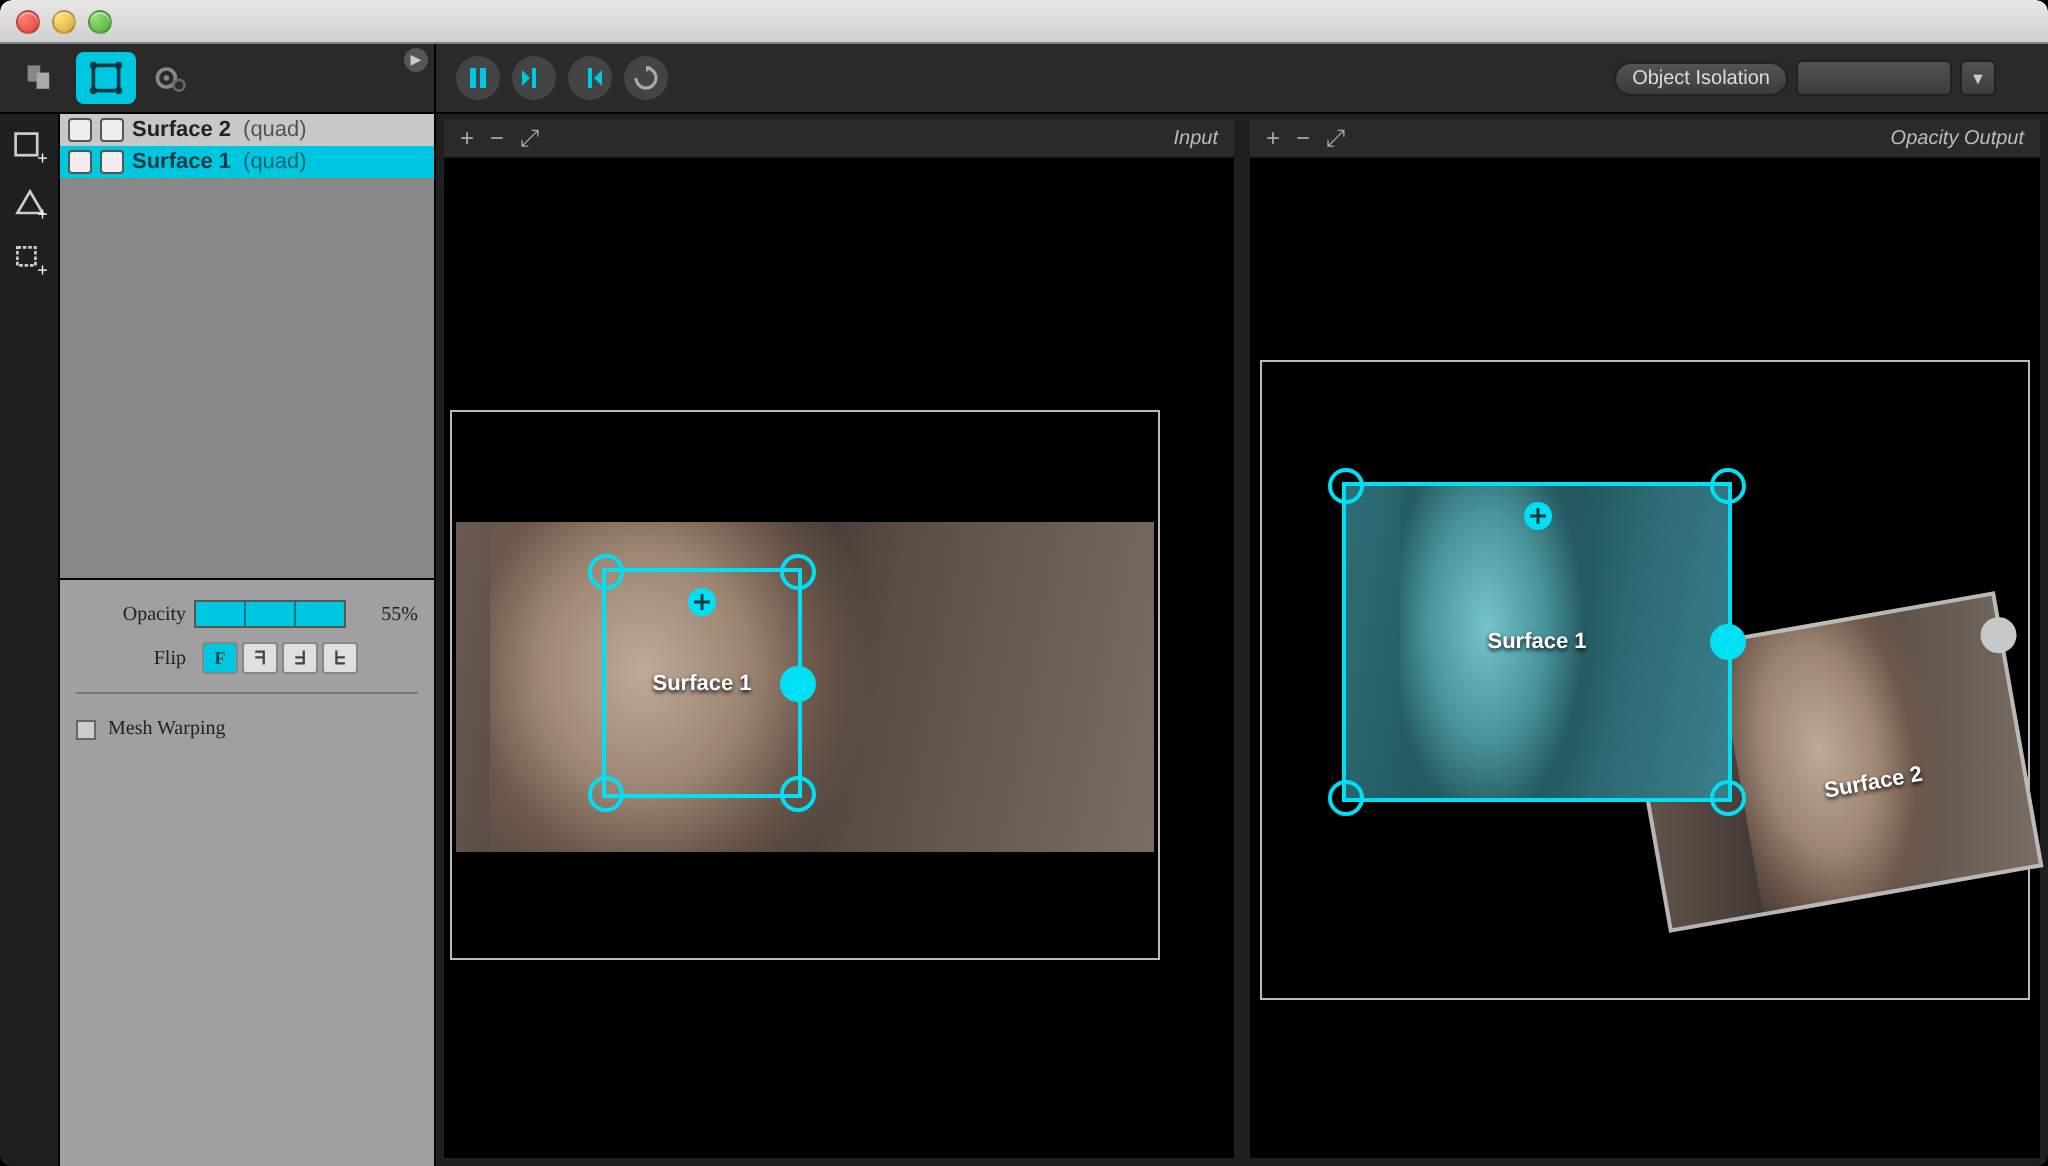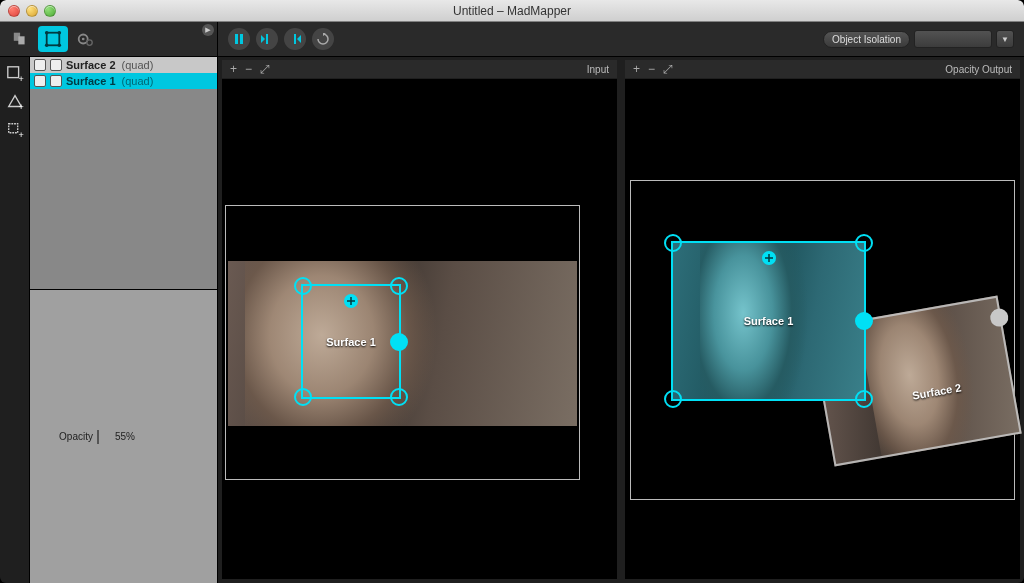--- a/index.html
+++ b/index.html
@@ -92,24 +92,24 @@
     display:flex; gap:8px; pointer-events:none;
   }
   .paneheader {
     flex:1; height:18px; background:#2a2a2a;
     display:flex; align-items:center; padding:0 8px;
     font-size:10px; color:#bbb;
     pointer-events:auto;
   }
   .paneheader .phicons { display:flex; gap:8px; }
   .paneheader .phicons span { cursor:pointer; color:#aaa; font-size:12px; line-height:1; }
-  .paneheader .phlabel { margin-left:auto; }
+  .paneheader .phlabel { margin-left:auto;font-style:italic; }
 
   .toolbar-right {
-    margin-left:auto; display:flex; align-items:center; gap:4px; padding-right:10px;
+    margin-left:auto; display:flex; align-items:center; gap:4px; padding-right:26px;
   }
   .obj-iso {
     background: linear-gradient(#545454, #3a3a3a);
     border: 1px solid #222; border-radius: 10px;
     color:#ddd; font-size:10px; padding:2px 8px;
     cursor:pointer;
   }
   .dropdown-empty {
     width:78px; height:18px;
     background: linear-gradient(#525252, #3c3c3c);
@@ -163,22 +163,22 @@
   .surfacerow.selected { background:#00c7e0; color:#003b44; }
   .chkbox {
     width:12px; height:12px; border:1px solid #555; background:#eee; border-radius:2px;
   }
   .surfacerow .sname { font-weight:bold; }
   .surfacerow .stype { margin-left:2px; opacity:.7; font-weight:normal; }
 
   
   .props {
     flex:1; background:#a0a0a0; padding:8px;
-    display:flex; flex-direction:row; gap:4px;
-    color:#222; font-size:10px;
+    display:flex; flex-direction:column; gap:4px;
+    color:#222; font-size:10px;font-family:Liberation Serif, serif;
   }
   .proprow { display:flex; align-items:center; gap:4px; min-height:18px;}
   .proprow label { width:55px; text-align:right; white-space:nowrap; }
   .opacity-slider {
     flex:1; height:14px; background:#00c7e0; border:1px solid #555;
     position:relative;
   }
   .opacity-slider .ticks {
     position:absolute; inset:0;
     background: repeating-linear-gradient(to right, transparent 0, transparent 24px, #107080 24px, #107080 25px);
@@ -275,21 +275,20 @@
 </style>
 </head>
 <body>
 
 <div class="titlebar">
   <div class="traffic">
     <span class="tl-red"></span>
     <span class="tl-yel"></span>
     <span class="tl-grn"></span>
   </div>
-  <div class="title">Untitled – MadMapper</div>
 </div>
 
 <div class="toolbar">
   <div class="leftmode">
     <div class="modebtn">
       <svg viewBox="0 0 20 20">
           <rect x="2" y="3" width="7" height="9" fill="#888"></rect>
           <rect x="7" y="7" width="7" height="9" fill="#aaa"></rect>
         </svg>
     </div>
@@ -405,21 +404,34 @@
     </div>
 
     <div class="props">
       <div class="proprow">
         <label>Opacity</label>
         <div class="opacity-slider">
             <div class="ticks"></div>
           </div>
         <div class="opacity-val">55%</div>
       </div>
+      <div class="proprow">
+        <label>Flip</label>
+        <div class="flipbtns">
+          <div class="flipbtn active">F</div>
+          <div class="flipbtn">ᖷ</div>
+          <div class="flipbtn">ᖵ</div>
+          <div class="flipbtn">ᖶ</div>
+        </div>
+      </div>
       <div class="divider"></div>
+      <div class="meshrow">
+        <div class="meshchk"></div>
+        <span>Mesh Warping</span>
+      </div>
     </div>
   </div>
 
   <div class="canvases">
 
     <div class="pane">
       <div class="viewport" style="left:2px; top:125px; width:355px; height:275px;">
         <div class="imgframe" style="left:2px; top:55px; width:349px; height:165px;">
           <div class="face" style="left:5%;"></div>
         </div>

